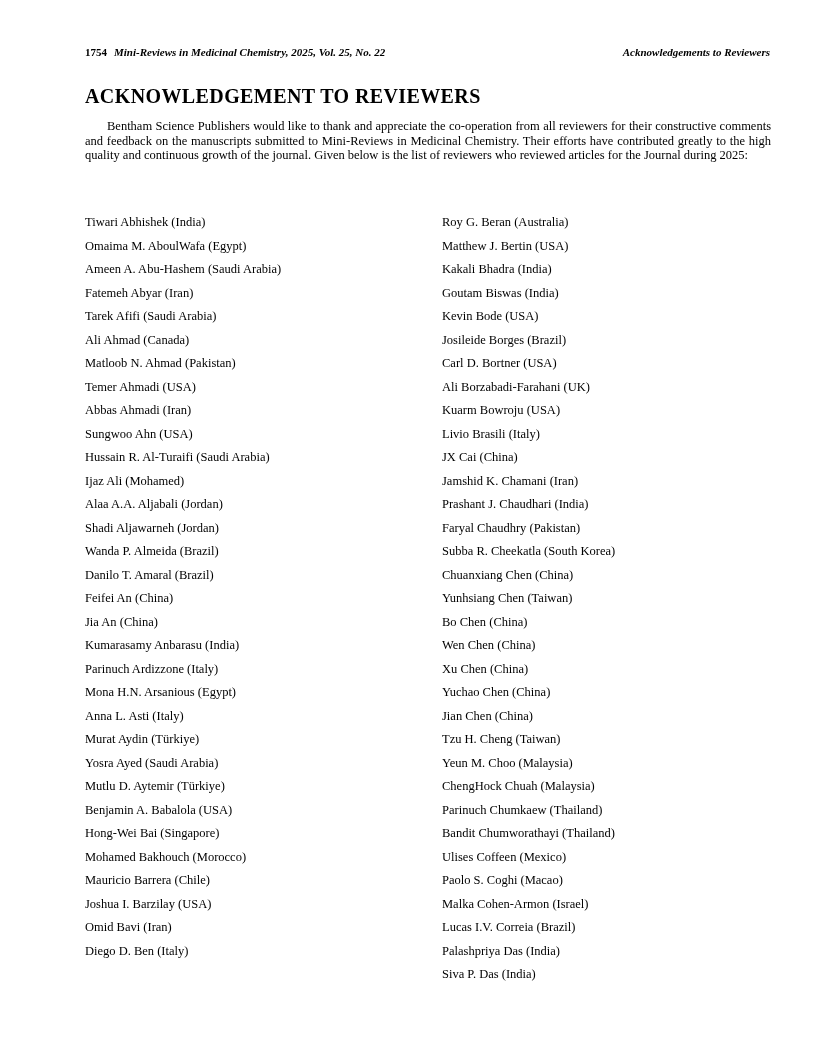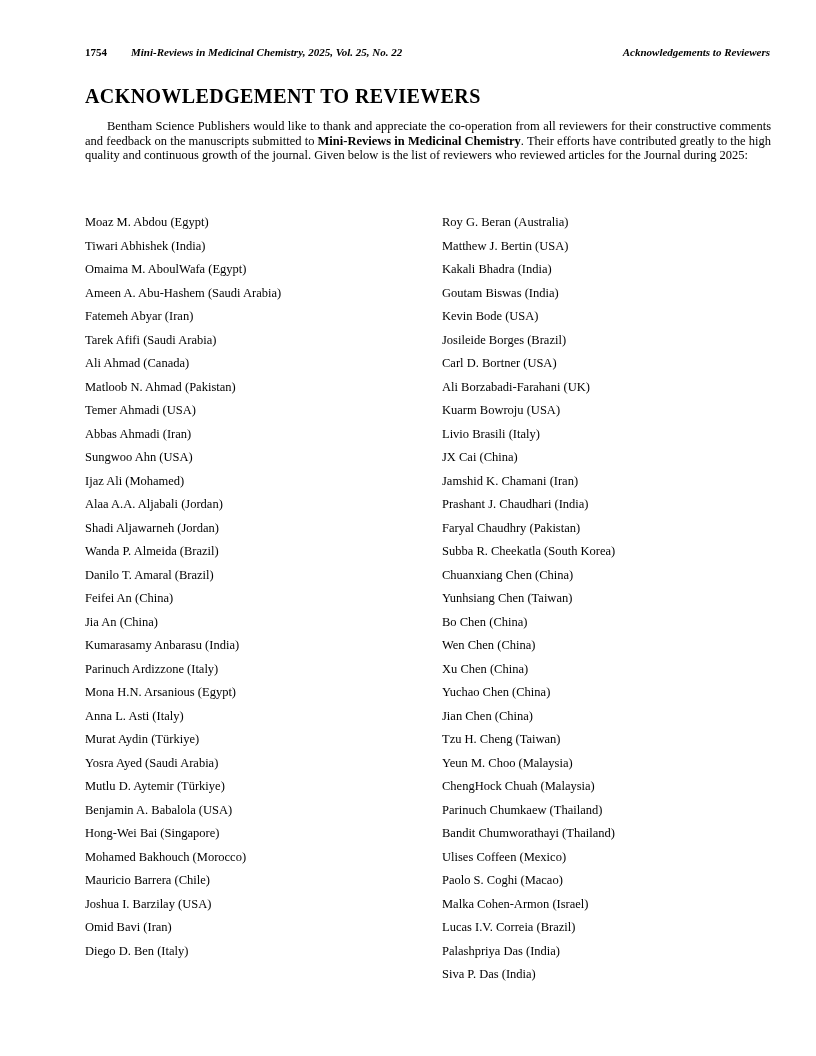--- a/index.html
+++ b/index.html
@@ -32,21 +32,21 @@
     font-size: 11px;
     font-weight: bold;
     white-space: nowrap;
   }
   .running-head .head-left {
     display: flex;
     align-items: baseline;
   }
   .page-num {
     font-style: normal;
-    margin-right: 24px;
+    margin-right: 7px;
   }
   .citation, .running-title {
     font-style: italic;
   }
   .page-title {
     position: absolute;
     top: 85px;
     left: 85px;
     width: 685px;
     text-align: left;
@@ -58,21 +58,21 @@
     position: absolute;
     top: 119px;
     left: 85px;
     width: 686px;
     font-size: 12.5px;
     line-height: 14.7px;
     text-align: justify;
     text-indent: 22px;
   }
   .intro .journal-bold {
-    font-weight: bold;
+    font-weight: normal;
   }
   .columns {
     position: absolute;
     top: 215px;
     left: 85px;
     width: 686px;
     display: flex;
   }
   .col-left {
     width: 357px;
@@ -102,31 +102,31 @@
   </div>
 
   <div class="page-title">ACKNOWLEDGEMENT TO REVIEWERS</div>
 
   <div class="intro">
     <span>Bentham Science Publishers would like to thank and appreciate the co-operation from all reviewers for their constructive comments and feedback on the manuscripts submitted to </span><span class="journal-bold">Mini-Reviews in Medicinal Chemistry</span><span>. Their efforts have contributed greatly to the high quality and continuous growth of the journal. Given below is the list of reviewers who reviewed articles for the Journal during 2025:</span>
   </div>
 
   <div class="columns">
     <div class="col-left">
-        <div class="reviewer-name">Moaz M. Abdou (Egypt)</div>
         <div class="reviewer-name">Tiwari Abhishek (India)</div>
         <div class="reviewer-name">Omaima M. AboulWafa (Egypt)</div>
         <div class="reviewer-name">Ameen A. Abu-Hashem (Saudi Arabia)</div>
         <div class="reviewer-name">Fatemeh Abyar (Iran)</div>
         <div class="reviewer-name">Tarek Afifi (Saudi Arabia)</div>
         <div class="reviewer-name">Ali Ahmad (Canada)</div>
         <div class="reviewer-name">Matloob N. Ahmad (Pakistan)</div>
         <div class="reviewer-name">Temer Ahmadi (USA)</div>
         <div class="reviewer-name">Abbas Ahmadi (Iran)</div>
         <div class="reviewer-name">Sungwoo Ahn (USA)</div>
+        <div class="reviewer-name">Hussain R. Al-Turaifi (Saudi Arabia)</div>
         <div class="reviewer-name">Ijaz Ali (Mohamed)</div>
         <div class="reviewer-name">Alaa A.A. Aljabali (Jordan)</div>
         <div class="reviewer-name">Shadi Aljawarneh (Jordan)</div>
         <div class="reviewer-name">Wanda P. Almeida (Brazil)</div>
         <div class="reviewer-name">Danilo T. Amaral (Brazil)</div>
         <div class="reviewer-name">Feifei An (China)</div>
         <div class="reviewer-name">Jia An (China)</div>
         <div class="reviewer-name">Kumarasamy Anbarasu (India)</div>
         <div class="reviewer-name">Parinuch Ardizzone (Italy)</div>
         <div class="reviewer-name">Mona H.N. Arsanious (Egypt)</div>

